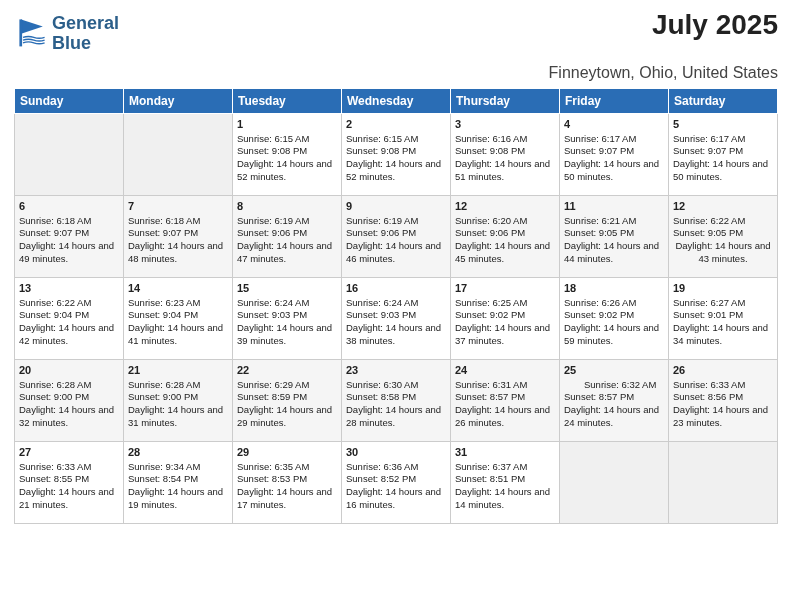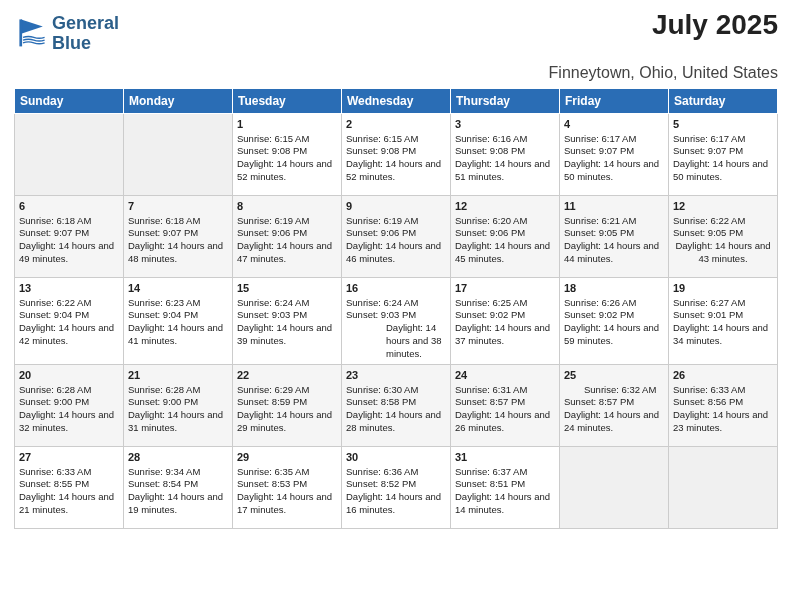--- a/index.html
+++ b/index.html
@@ -225,21 +225,21 @@
           <td>
             <span class="day-num">15</span>
             <span style="display: block;">Sunrise: 6:24 AM</span>
             <span style="display: block;">Sunset: 9:03 PM</span>
             <span style="display: block;">Daylight: 14 hours and 39 minutes.</span>
           </td>
           <td>
             <span class="day-num">16</span>
             <span style="display: block;">Sunrise: 6:24 AM</span>
             <span style="display: block;">Sunset: 9:03 PM</span>
-            <span style="display: block; margin-left: 40px;">Daylight: 14 hours and 38 minutes.</span>
+            <span style="display: block;">Daylight: 14 hours and 38 minutes.</span>
           </td>
           <td>
             <span class="day-num">17</span>
             <span style="display: block;">Sunrise: 6:25 AM</span>
             <span style="display: block;">Sunset: 9:02 PM</span>
             <span style="display: block;">Daylight: 14 hours and 37 minutes.</span>
           </td>
           <td>
             <span class="day-num">18</span>
             <span style="display: block;">Sunrise: 6:26 AM</span>

